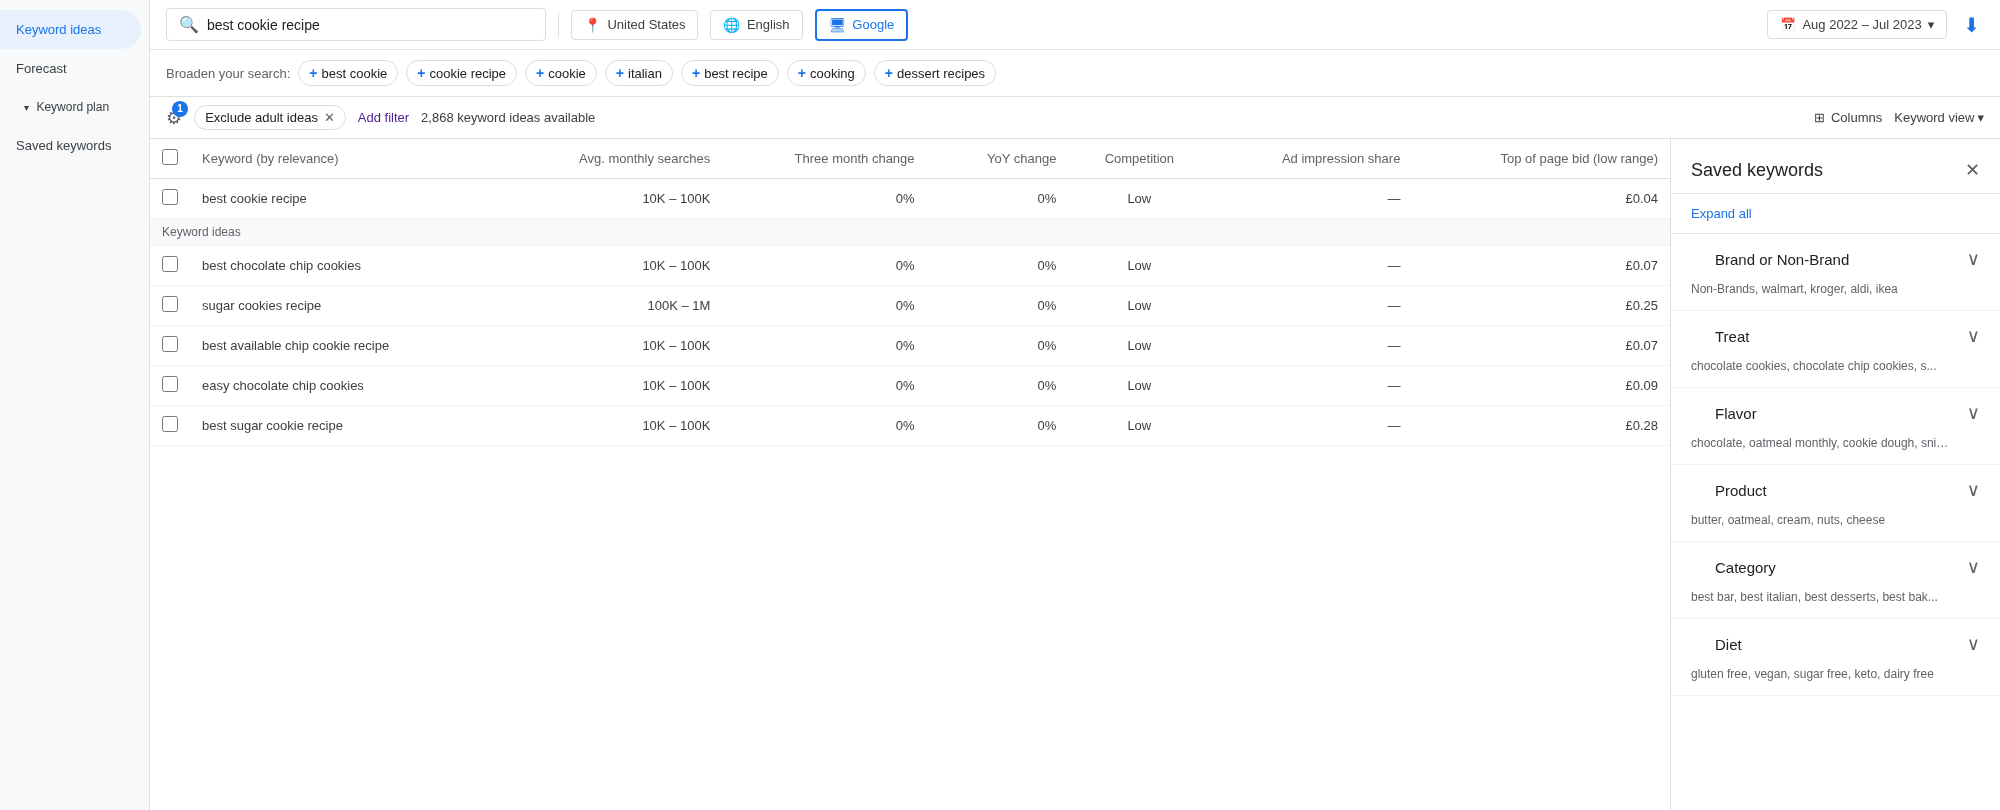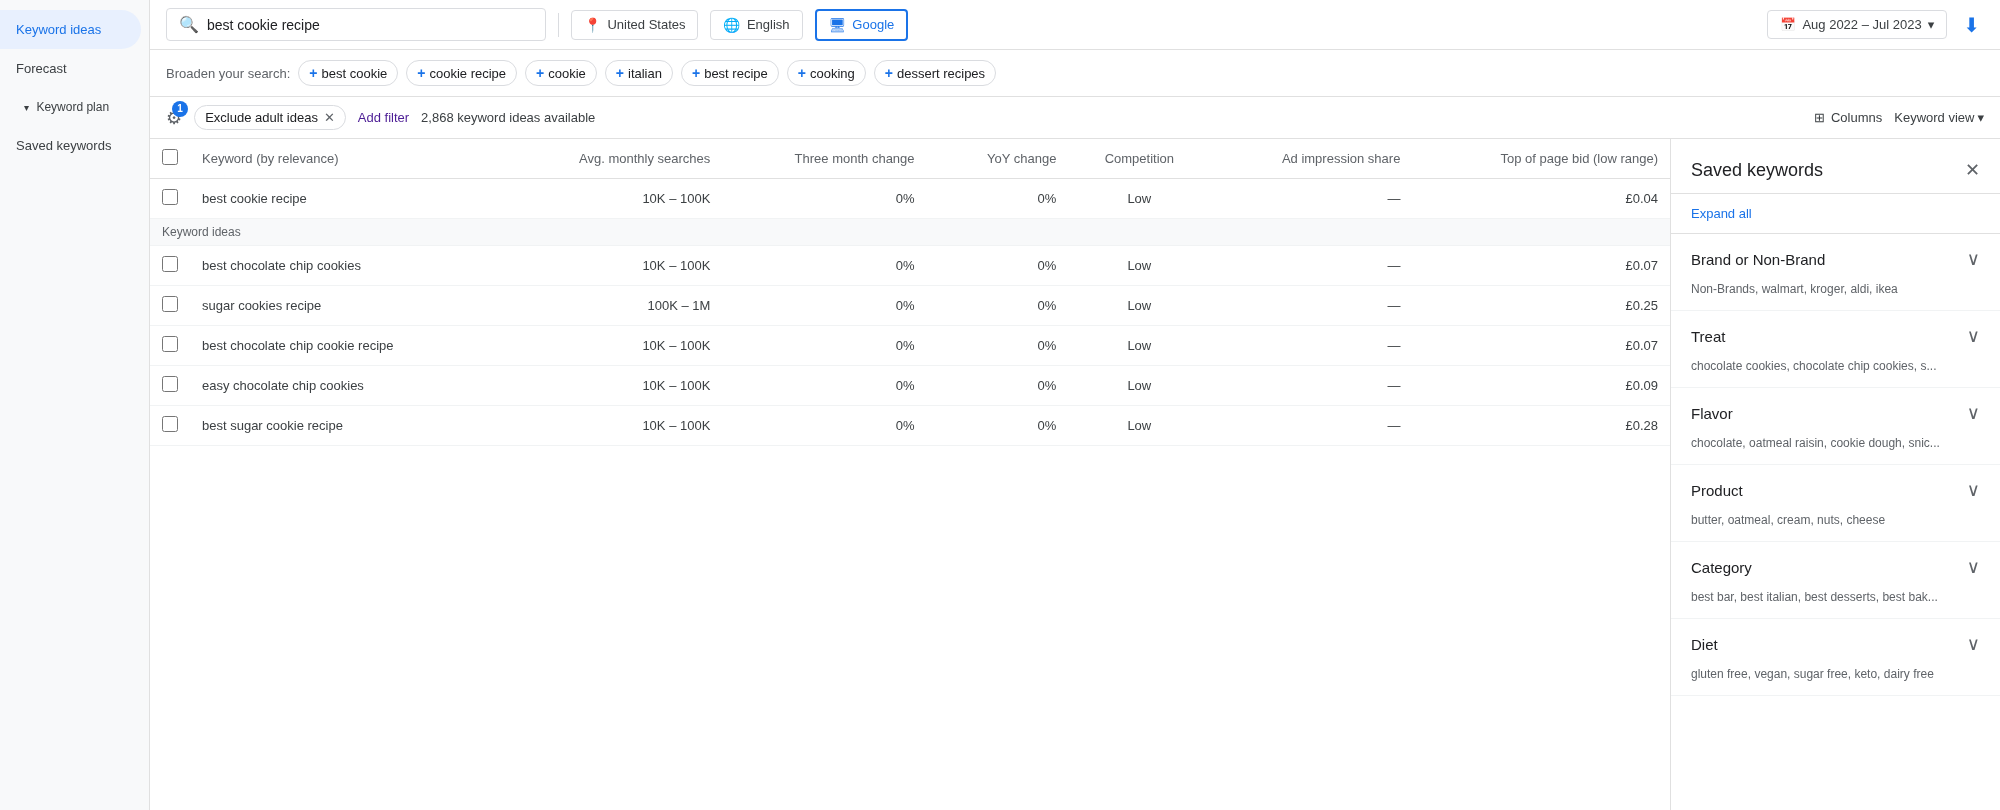--- a/index.html
+++ b/index.html
@@ -288,20 +288,21 @@
     }
     .refine-item-header {
       display: flex;
       align-items: center;
       justify-content: space-between;
     }
     .refine-item-title {
       font-size: 15px;
       font-weight: 500;
       color: #202124;
+      margin-left: 24px;
     }
     .refine-item-sub {
       font-size: 12px;
       color: #5f6368;
       margin-top: 12px;
       white-space: nowrap;
       overflow: hidden;
       text-overflow: ellipsis;
       max-width: 260px;
     }
@@ -477,21 +478,21 @@
       <td class="num-col right">0%</td>
       <td class="num-col right">0%</td>
       <td class="num-col">Low</td>
       <td class="num-col right">—</td>
       <td class="num-col right">£0.25</td>
     </tr>
             <tr>
       <td class="checkbox-col">
         <input type="checkbox" style="">
       </td>
-      <td class="keyword-col">best chocolate chip cookie recipe</td>
+      <td class="keyword-col">best available chip cookie recipe</td>
       <td class="num-col right">10K – 100K</td>
       <td class="num-col right">0%</td>
       <td class="num-col right">0%</td>
       <td class="num-col">Low</td>
       <td class="num-col right">—</td>
       <td class="num-col right">£0.07</td>
     </tr>
             <tr>
       <td class="checkbox-col">
         <input type="checkbox" style="">
@@ -539,21 +540,21 @@
       <span class="refine-item-title">Treat</span>
       <span class="chevron">∨</span>
     </div>
     <div class="refine-item-sub">chocolate cookies, chocolate chip cookies, s...</div>
   </div>
           <div class="refine-item">
     <div class="refine-item-header">
       <span class="refine-item-title">Flavor</span>
       <span class="chevron">∨</span>
     </div>
-    <div class="refine-item-sub">chocolate, oatmeal raisin, cookie dough, snic...</div>
+    <div class="refine-item-sub">chocolate, oatmeal monthly, cookie dough, snic...</div>
   </div>
           <div class="refine-item">
     <div class="refine-item-header">
       <span class="refine-item-title">Product</span>
       <span class="chevron">∨</span>
     </div>
     <div class="refine-item-sub">butter, oatmeal, cream, nuts, cheese</div>
   </div>
           <div class="refine-item">
     <div class="refine-item-header">

